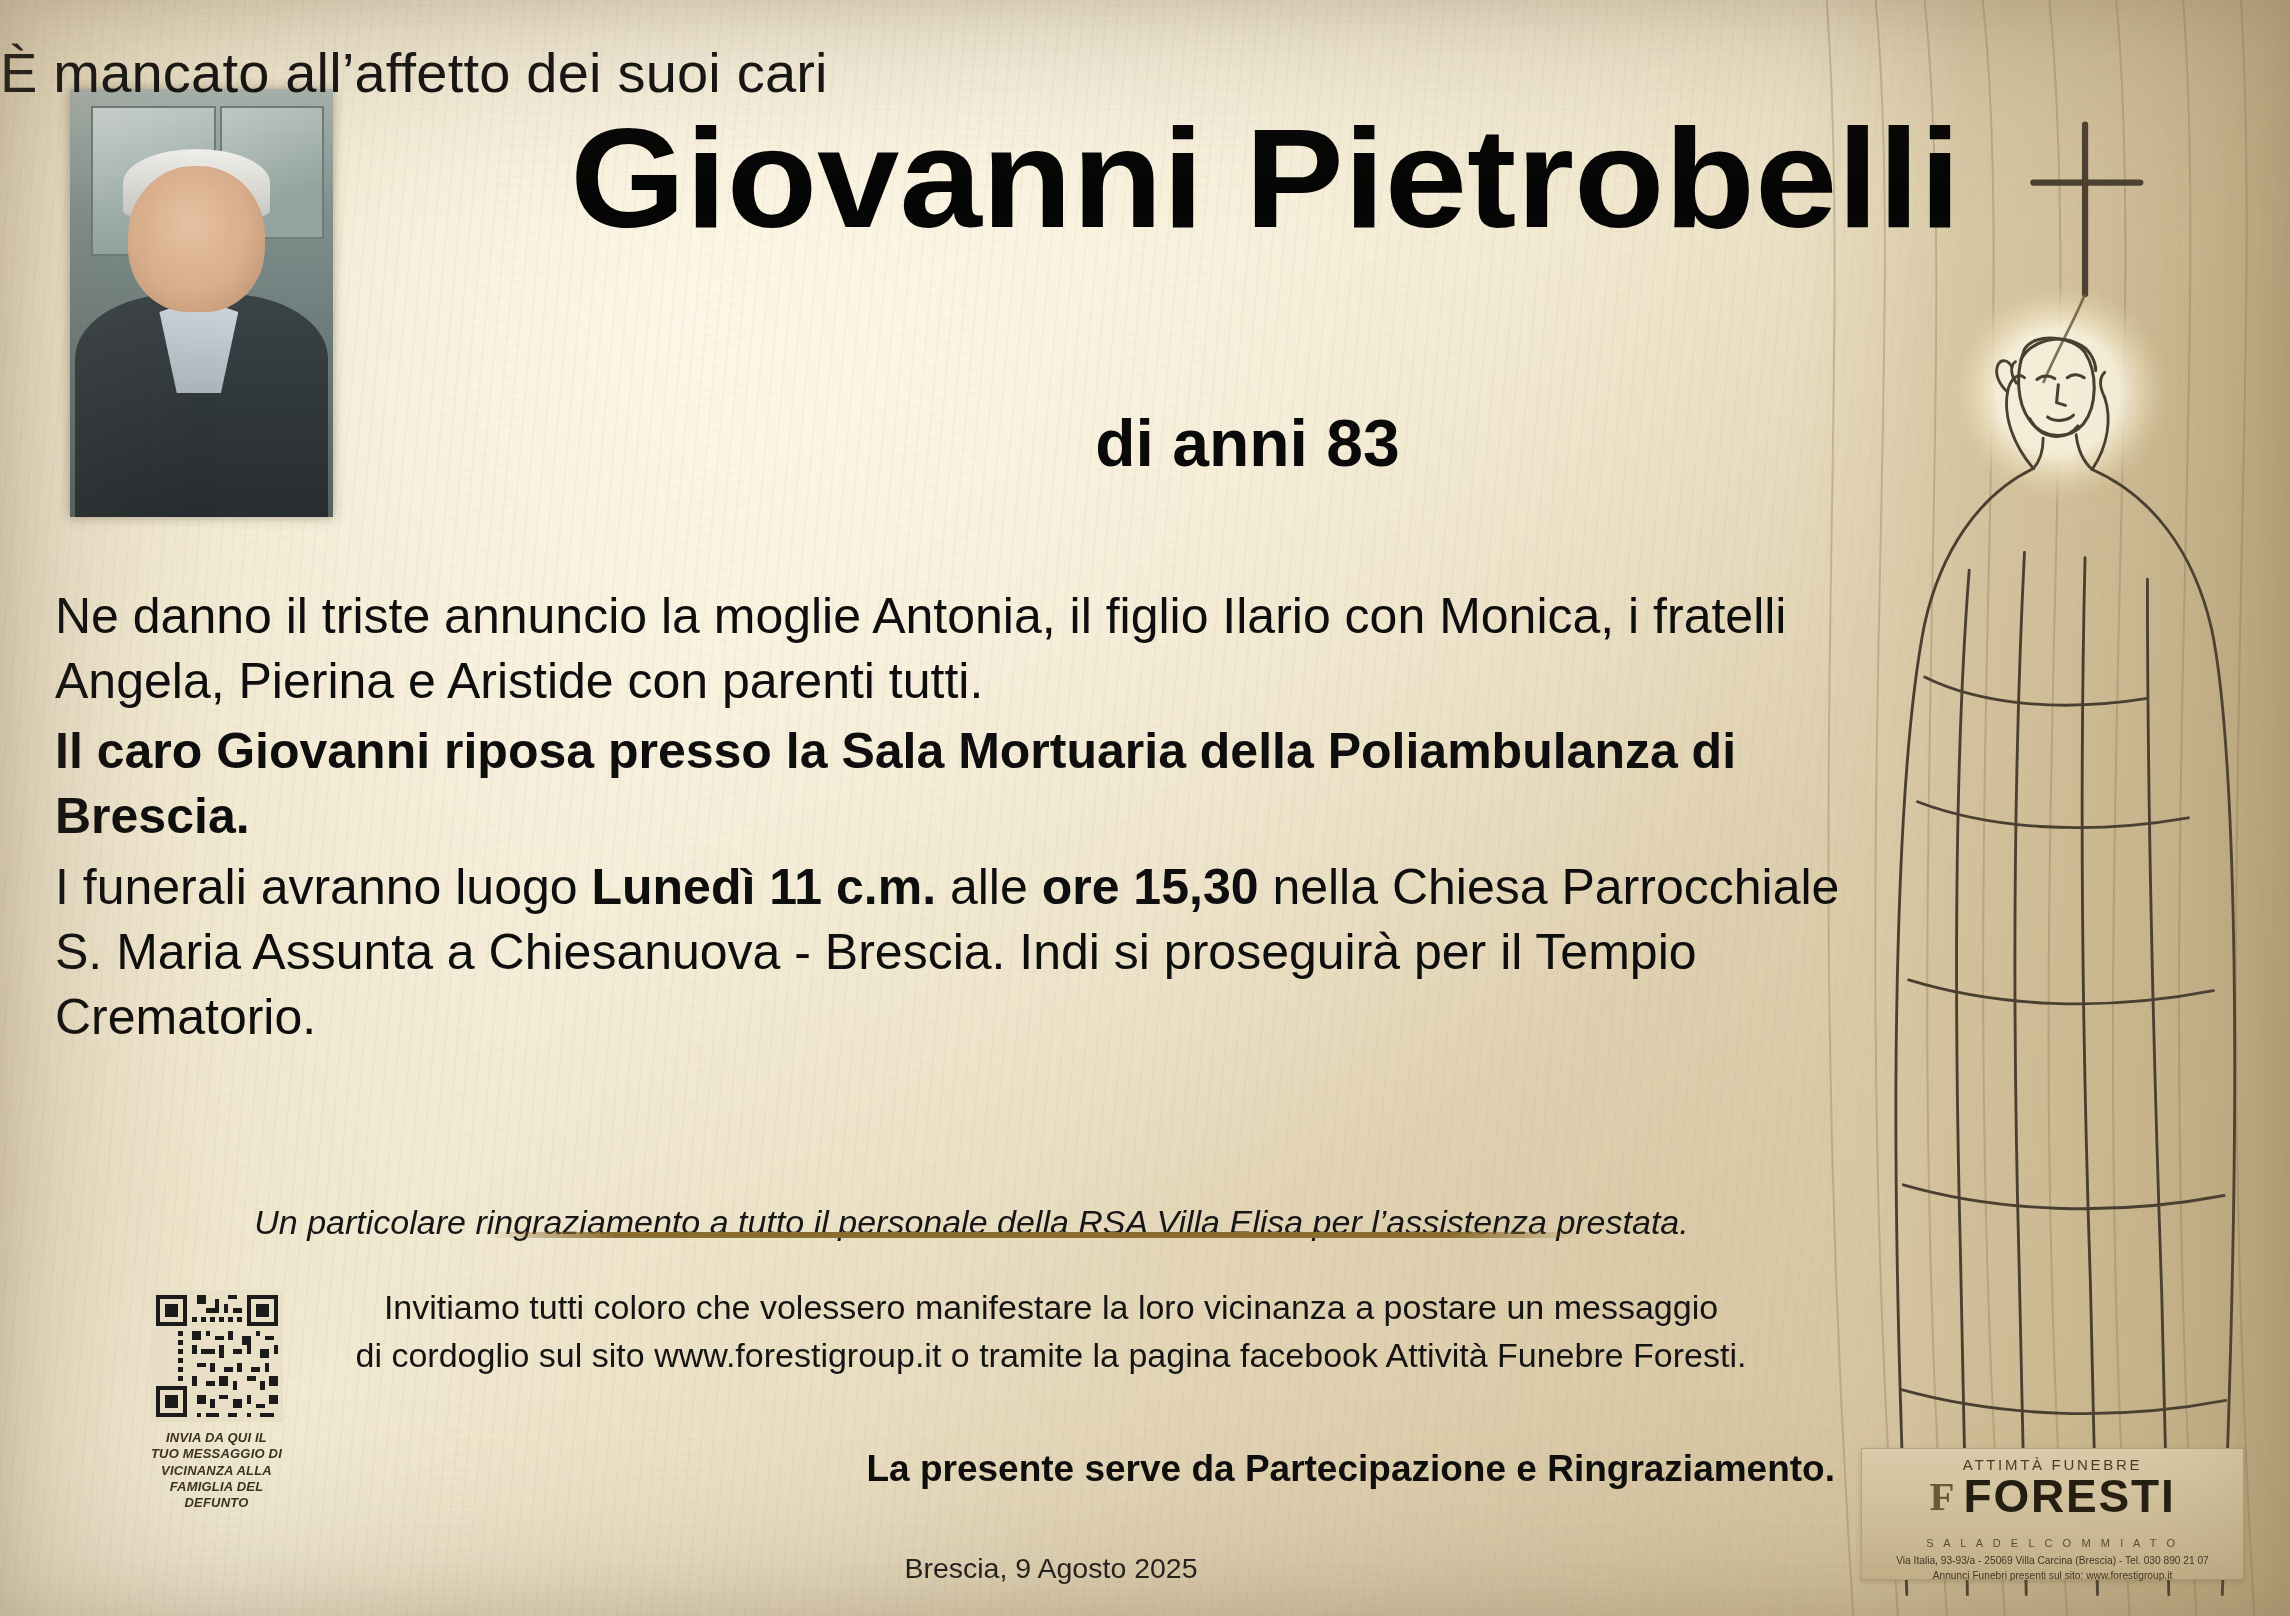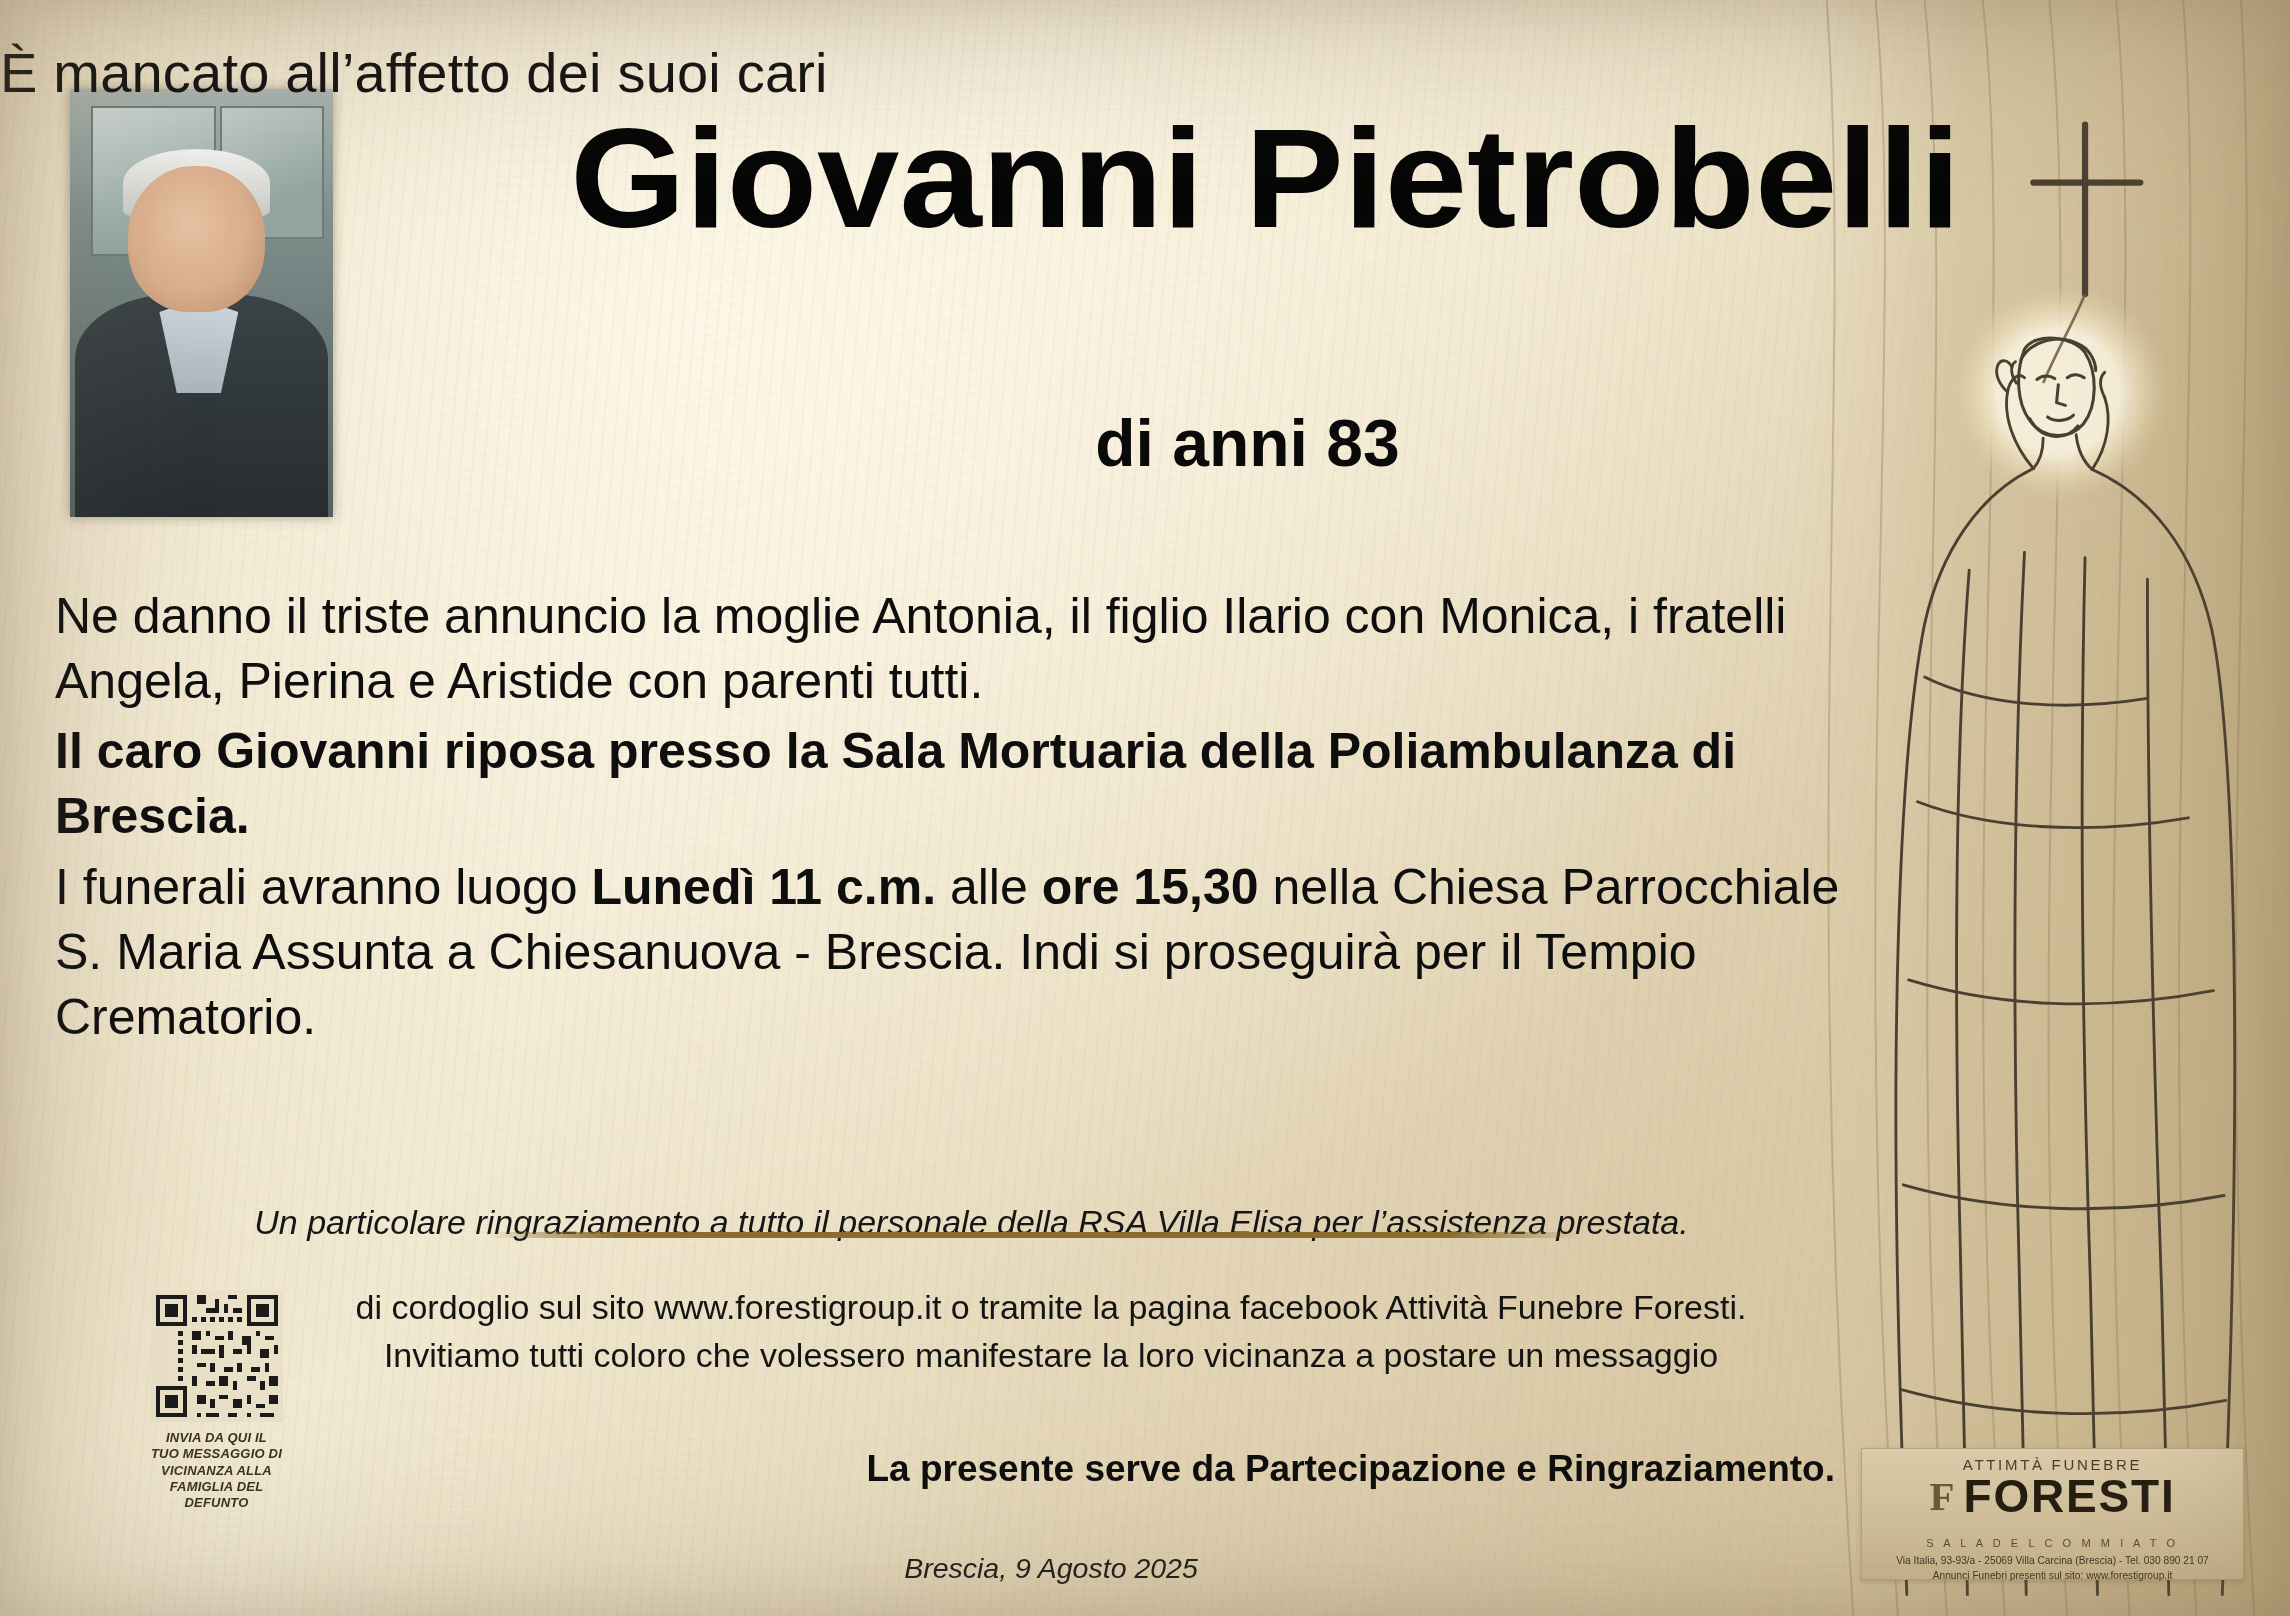--- a/index.html
+++ b/index.html
@@ -194,21 +194,20 @@
     font-weight: bold;
     color: #0d0d0d;
   }
   .place-date {
     position: absolute;
     left: 267px;
     width: 1568px;
     top: 1552px;
     text-align: center;
     font-size: 28.5px;
-    font-style: italic;
     color: #1a1a1a;
   }
 
   
   .qr-block {
     position: absolute;
     left: 132px;
     top: 1290px;
     width: 169px;
     text-align: center;
@@ -362,22 +361,22 @@
     <p>Ne danno il triste annuncio la moglie Antonia, il figlio Ilario con Monica, i fratelli Angela, Pierina e Aristide con parenti tutti.</p>
     <p class="para-bold">Il caro Giovanni riposa presso la Sala Mortuaria della Poliambulanza di Brescia.</p>
     <p><span>I funerali avranno luogo </span><span class="b">Lunedì 11 c.m.</span><span> alle </span><span class="b">ore 15,30</span><span> nella Chiesa Parrocchiale S. Maria Assunta a Chiesanuova - Brescia. Indi si proseguirà per il Tempio Crematorio.</span></p>
   </div>
 
   <div class="thanks">Un particolare ringraziamento a tutto il personale della RSA Villa Elisa per l’assistenza prestata.</div>
 
   <div class="rule"></div>
 
   <div class="invite">
+    <div>Invitiamo tutti coloro che volessero manifestare la loro vicinanza a  postare un messaggio</div>
     <div>di cordoglio  sul sito www.forestigroup.it o tramite la pagina facebook  Attività Funebre Foresti.</div>
-    <div>Invitiamo tutti coloro che volessero manifestare la loro vicinanza a  postare un messaggio</div>
   </div>
 
   <div class="participation">La presente serve da Partecipazione e Ringraziamento.</div>
 
   <div class="place-date">Brescia, 9 Agosto 2025</div>
 
   <div class="qr-block">
     <div class="qr">
       <svg viewBox="0 0 29 29" width="132" height="132" shape-rendering="crispEdges" aria-hidden="true">
         <rect width="29" height="29" fill="#e9e0c7"></rect>

